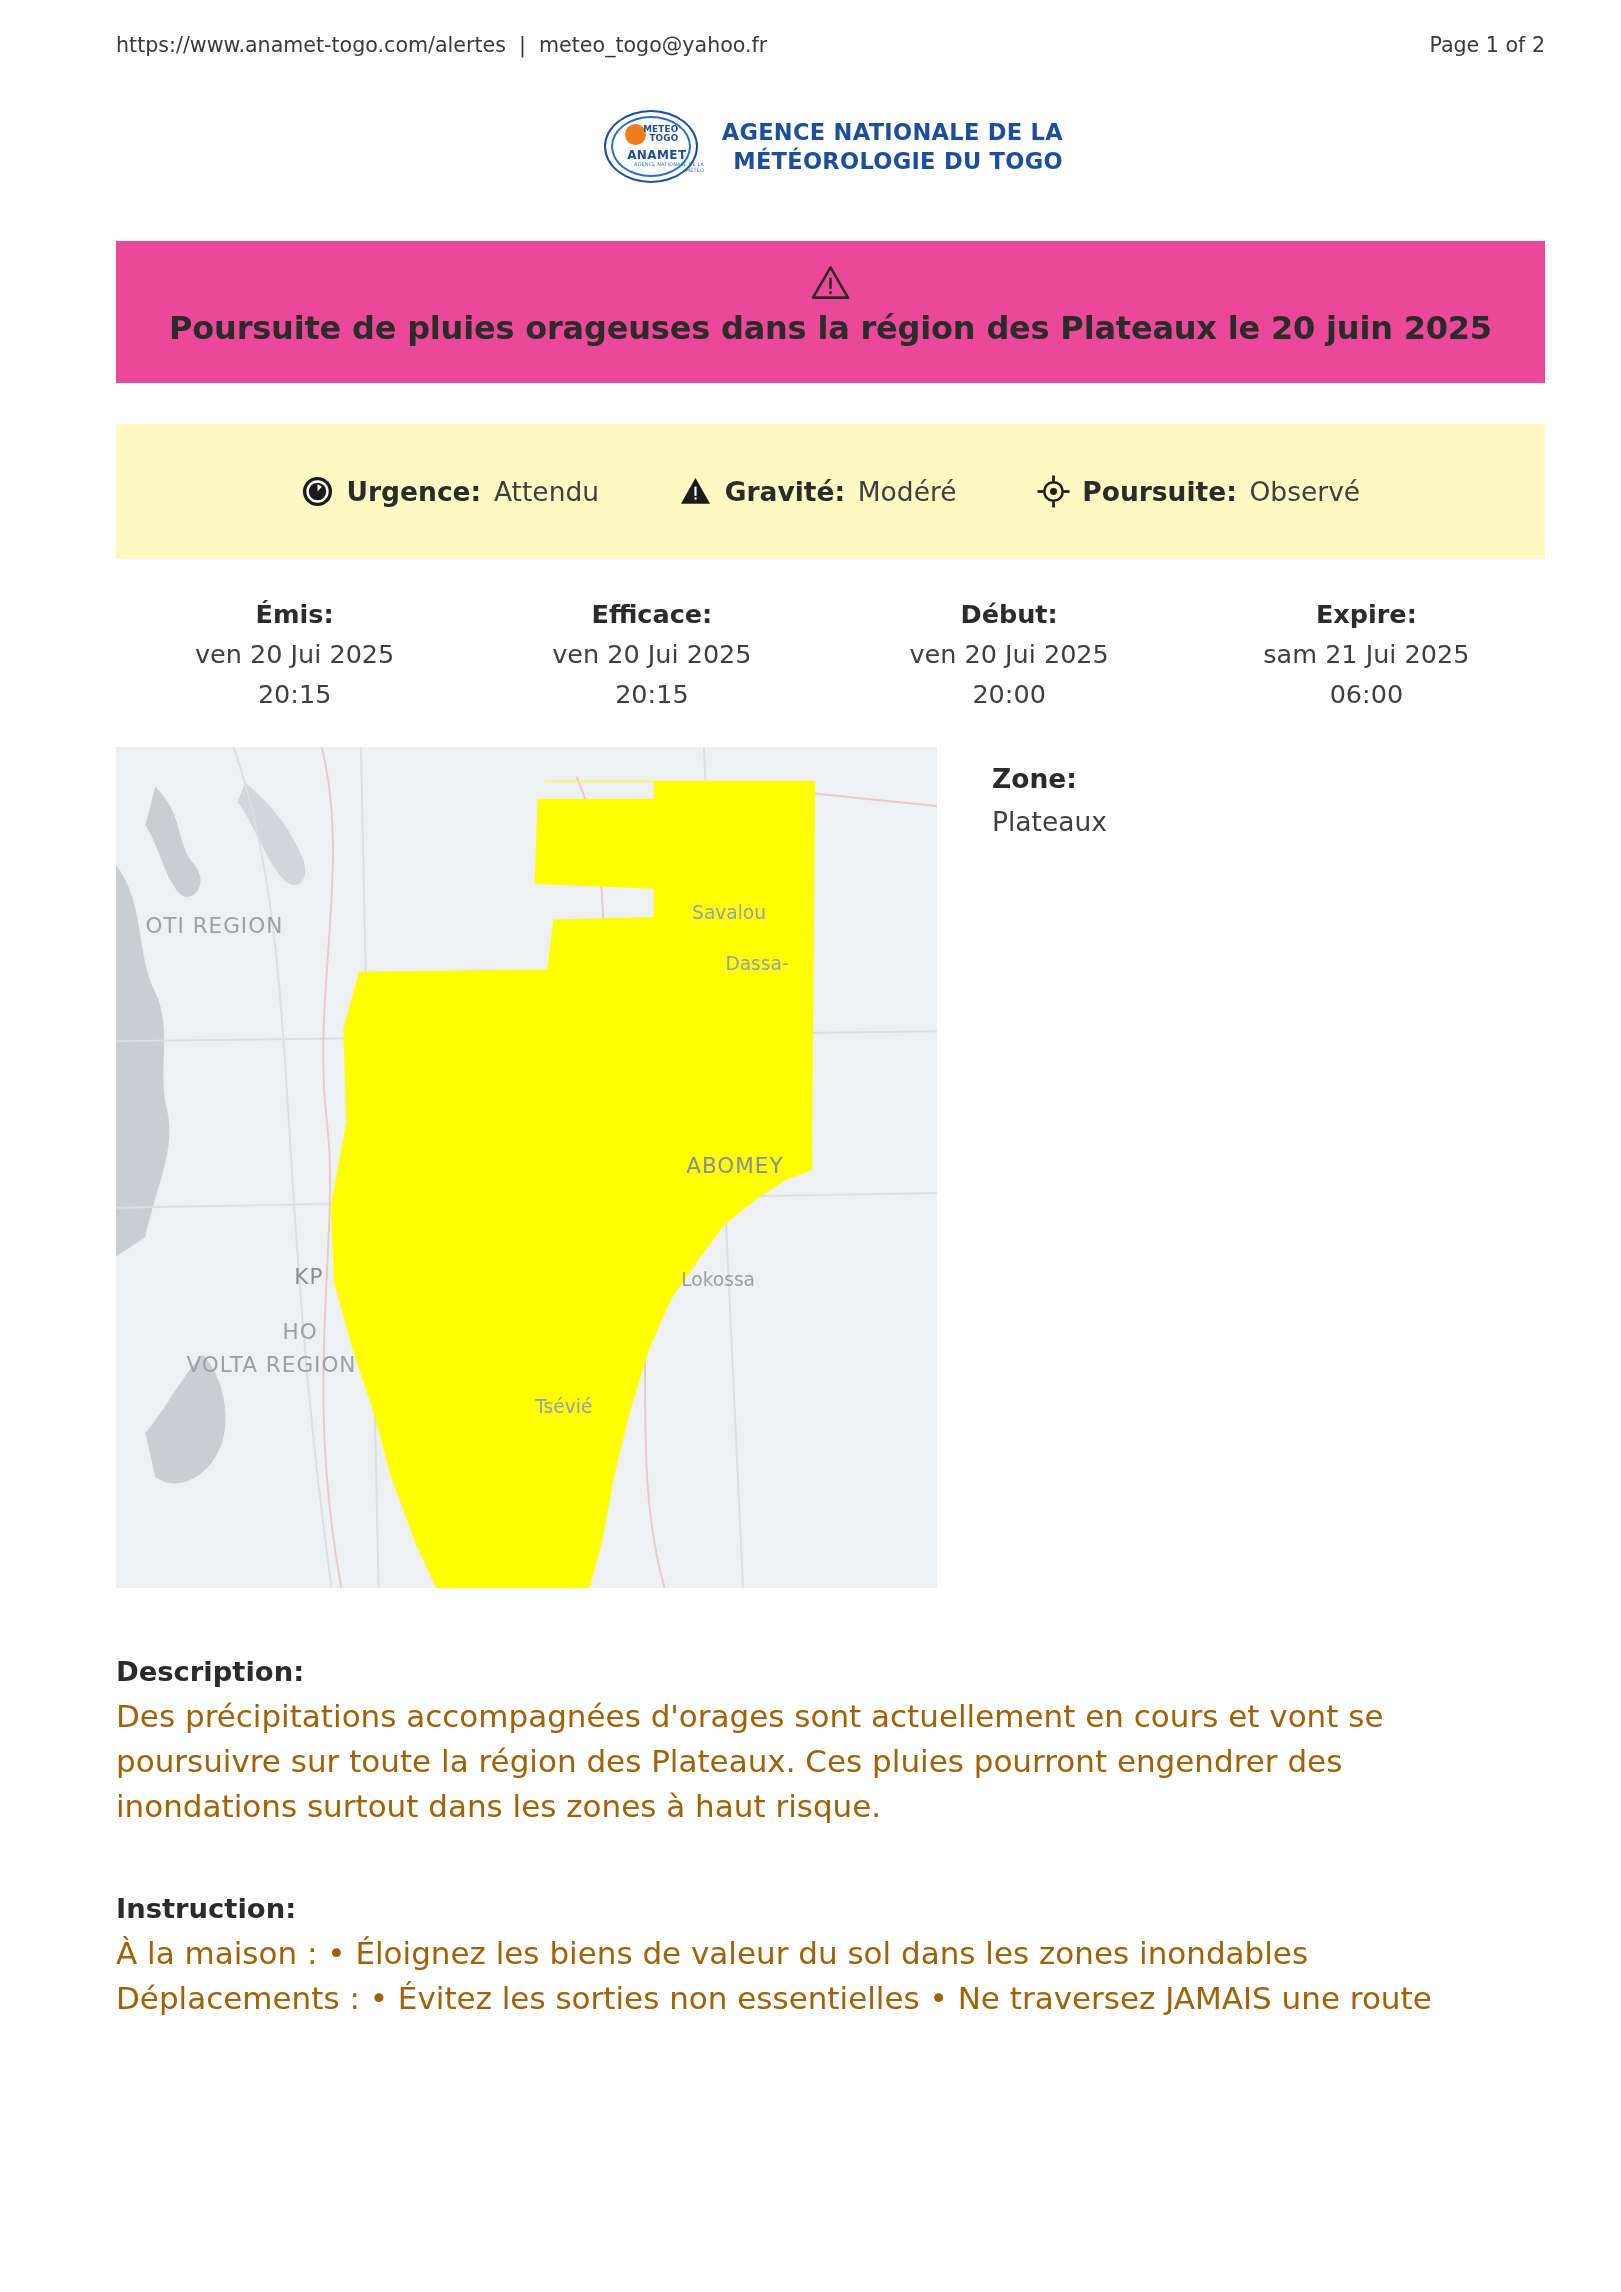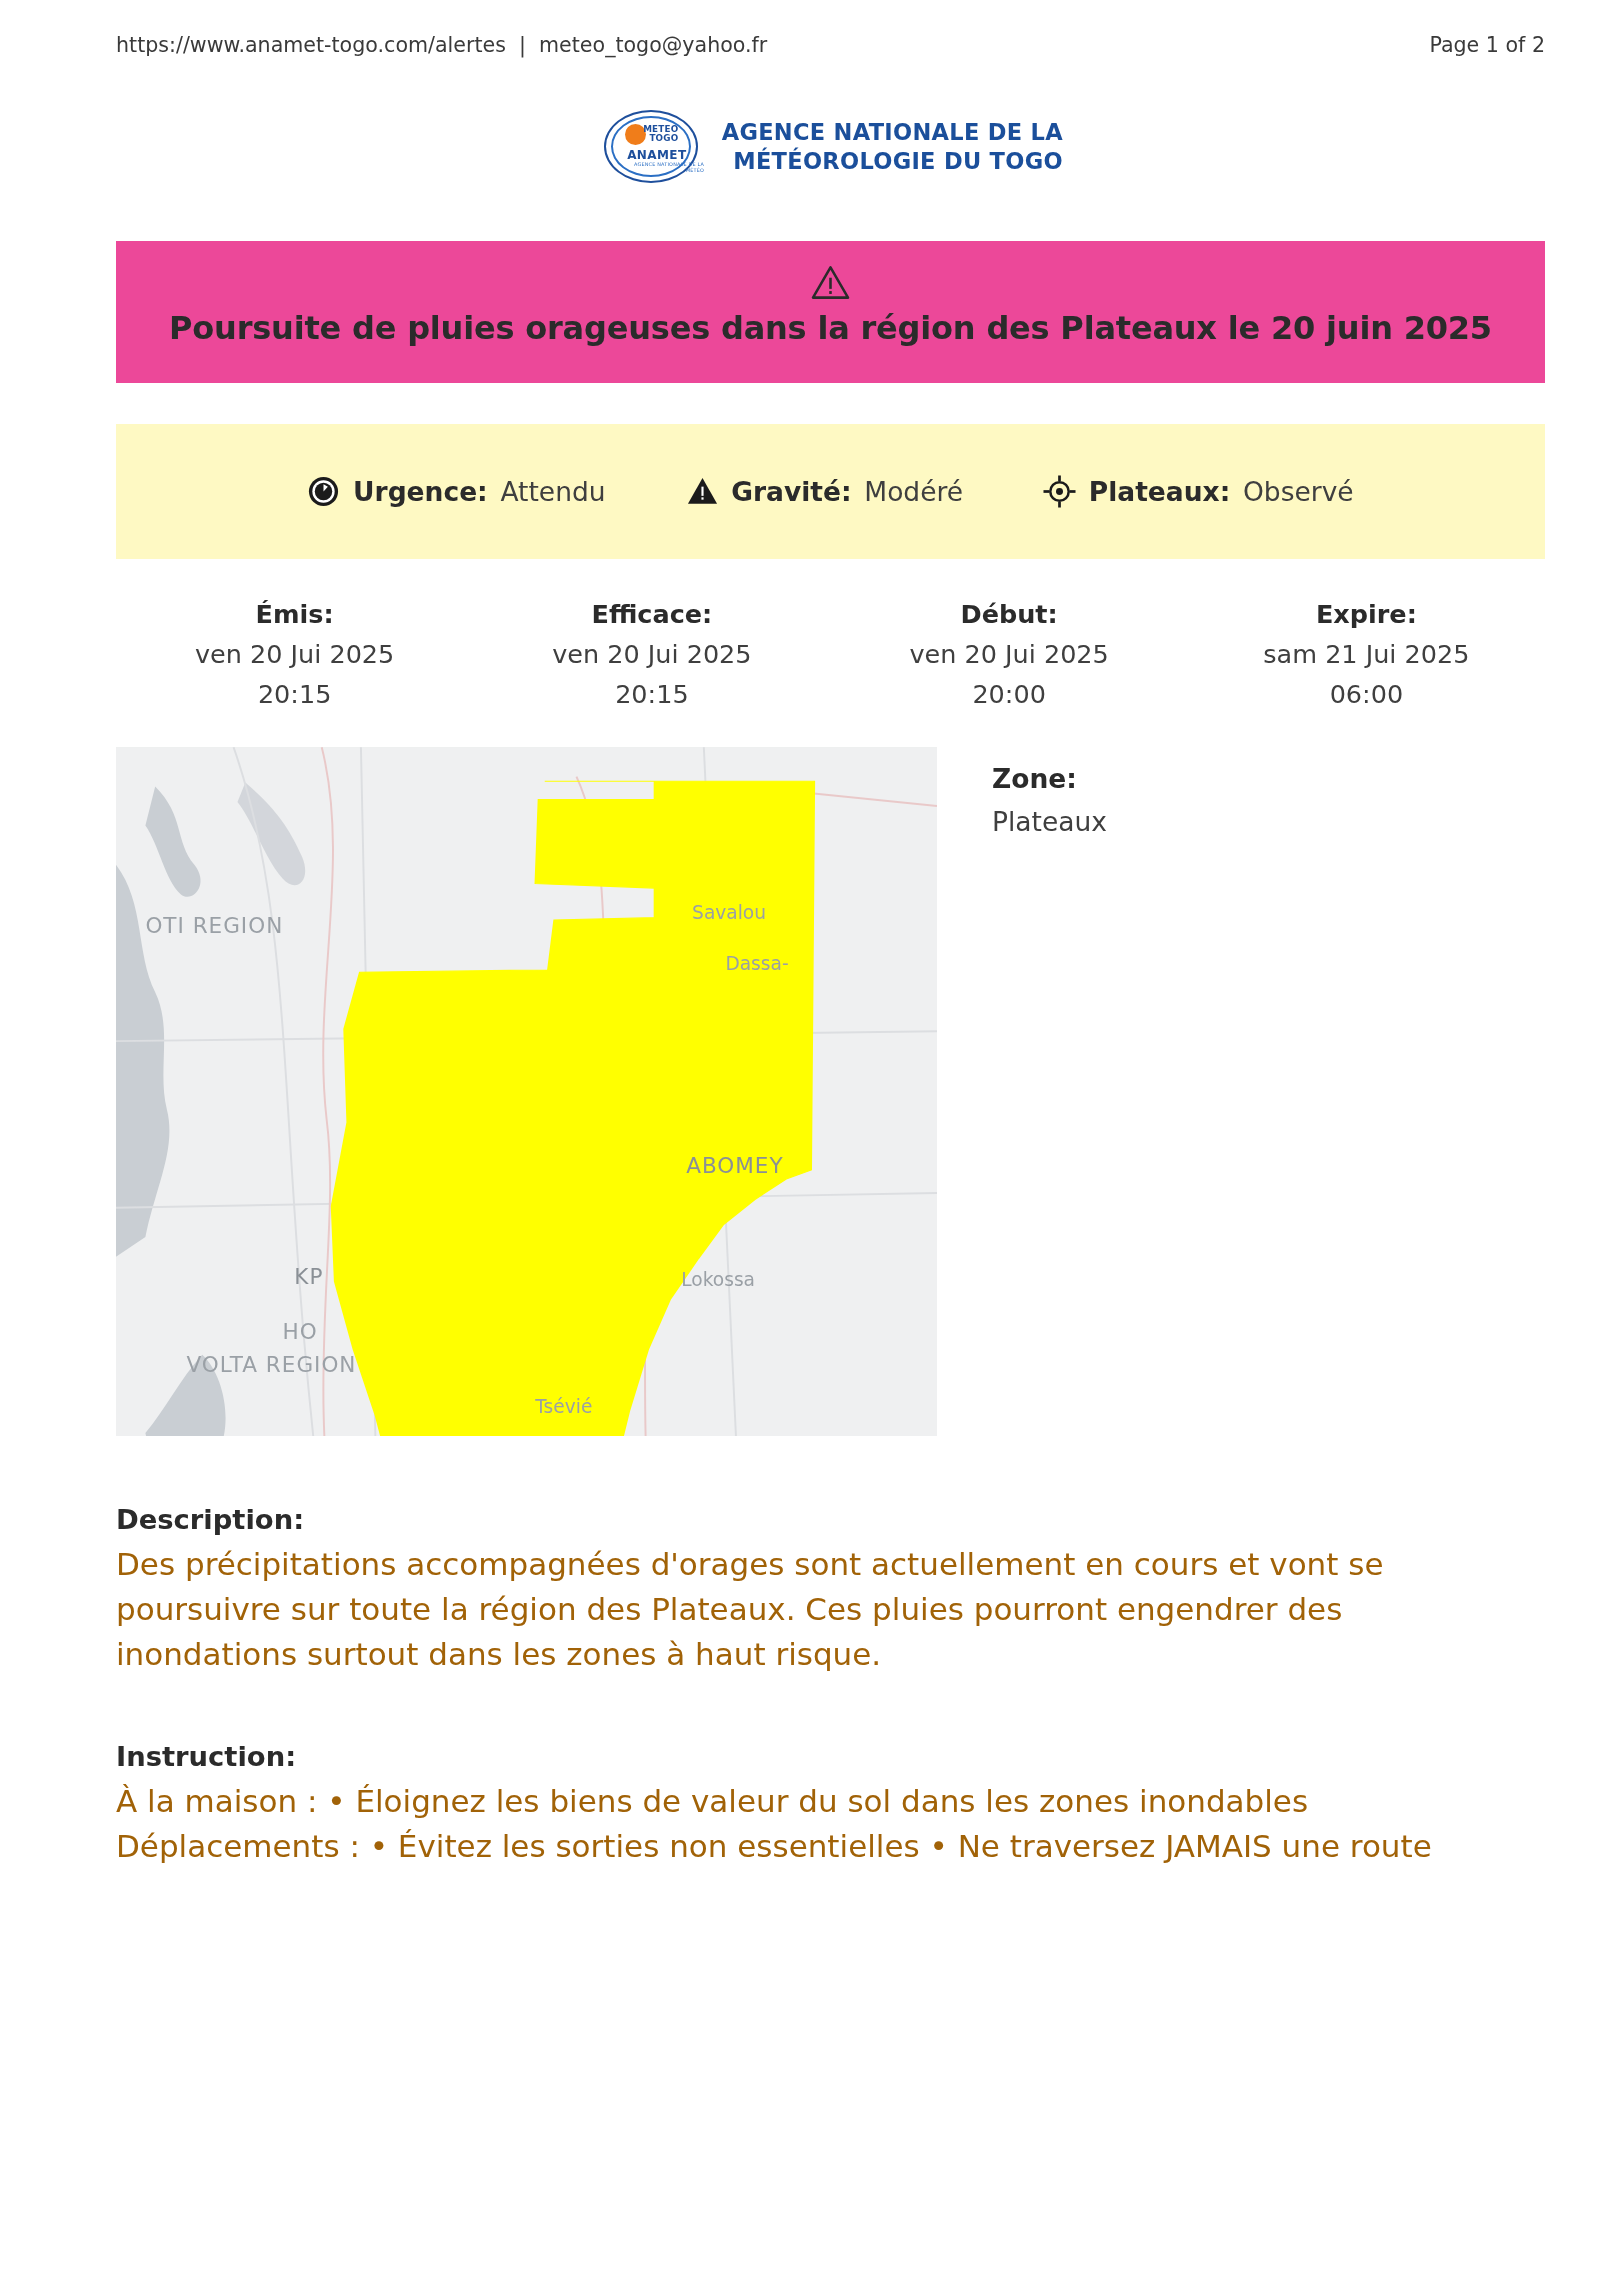--- a/index.html
+++ b/index.html
@@ -191,21 +191,21 @@
   }
 
   
   .map-row {
     margin-top: 33px;
     display: flex;
     gap: 55px;
   }
   .map-box {
     width: 821px;
-    height: 689px;
+    height: 841px;
     background: #eceef0;
     position: relative;
     overflow: hidden;
     flex: none;
   }
   .zone-info {
     padding-top: 9.8px;
   }
   .zone-label {
     font-size: 26.5px;
@@ -298,21 +298,21 @@
 
     <div class="meta-item">
       <svg class="meta-icon" viewBox="0 0 34 34">
         <circle cx="17" cy="17" r="9.5" fill="none" stroke="#1b1b1b" stroke-width="2.6"></circle>
         <circle cx="17" cy="17" r="3.6" fill="#1b1b1b"></circle>
         <rect x="15.6" y="0.5" width="2.8" height="6" fill="#1b1b1b"></rect>
         <rect x="15.6" y="27.5" width="2.8" height="6" fill="#1b1b1b"></rect>
         <rect x="0.5" y="15.6" width="6" height="2.8" fill="#1b1b1b"></rect>
         <rect x="27.5" y="15.6" width="6" height="2.8" fill="#1b1b1b"></rect>
       </svg>
-      <span class="label">Plateaux:</span>
+      <span class="label">Poursuite:</span>
       <span class="value">Observé</span>
     </div>
 
   </div>
 
   <div class="times">
     <div class="time-col">
       <div class="t-label">Émis:</div>
       <div class="t-value">ven 20 Jui 2025
 20:15</div>

